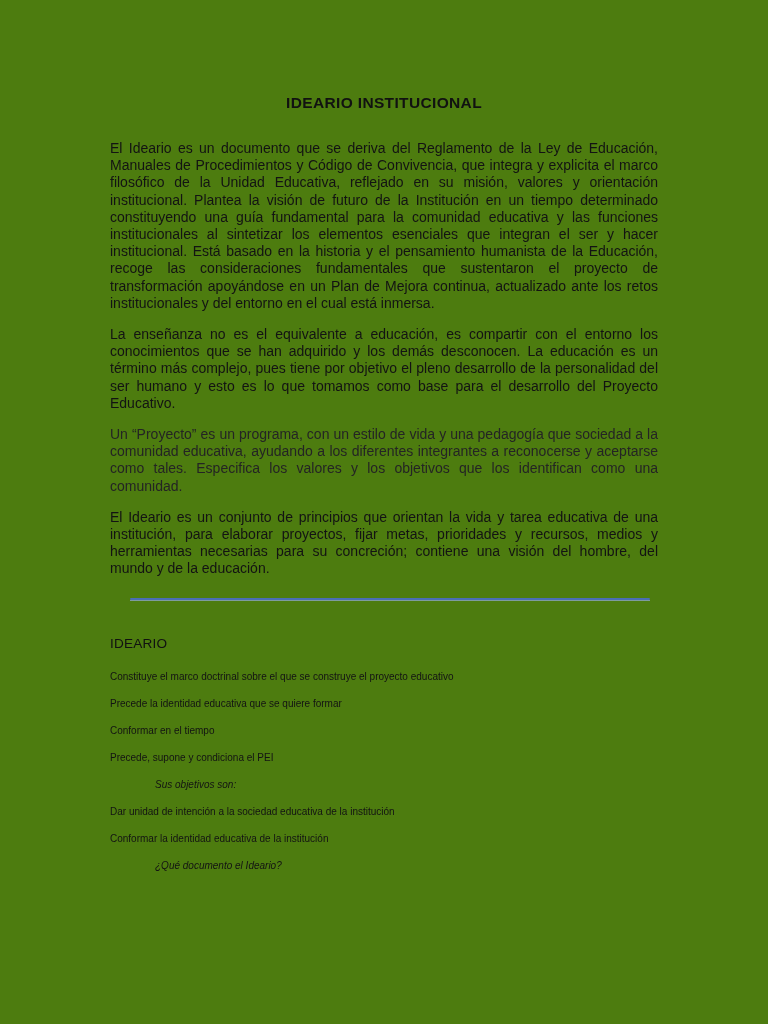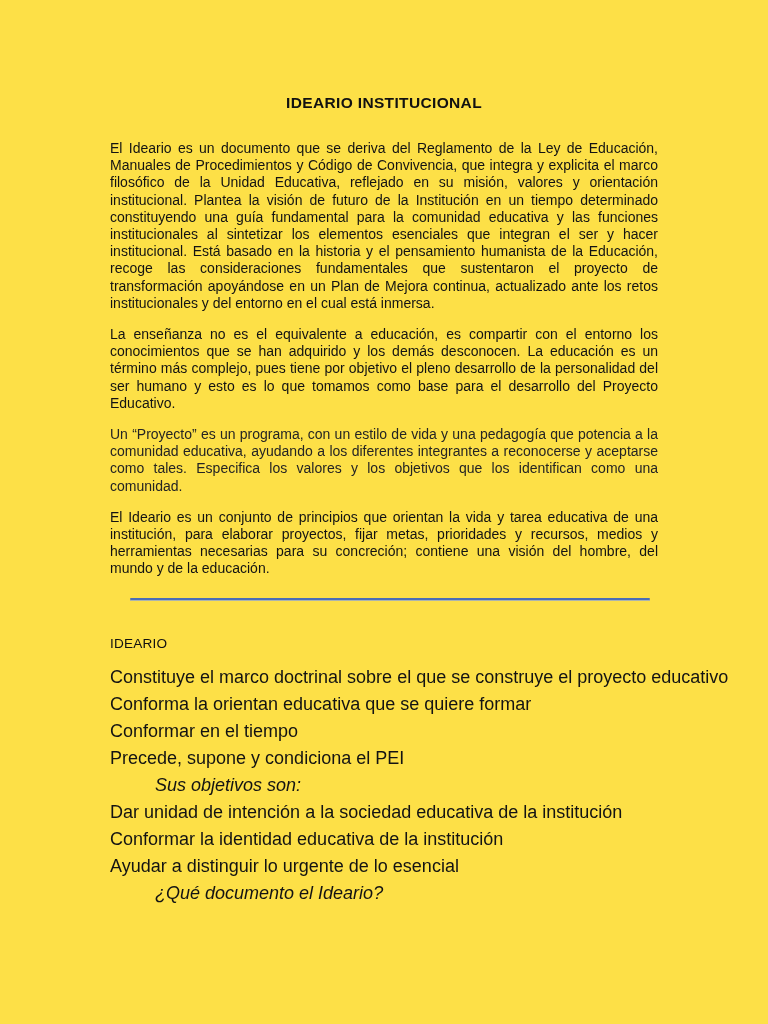--- a/index.html
+++ b/index.html
@@ -14,21 +14,21 @@
     position: relative;
     overflow: hidden;
     font-family: "Liberation Sans", sans-serif;
     color: #0f0f0f;
     -webkit-font-smoothing: antialiased;
   }
 
   .page {
     position: absolute;
     inset: 0;
-    background: #fde047;
+    background: #4d7c0f;
   }
 
   
   .doc-title {
     position: absolute;
     left: 0;
     right: 0;
     top: 84px;
     text-align: center;
     font-size: 15.5px;
@@ -89,21 +89,21 @@
     width: 560px;
   }
   .section-heading {
     font-size: 13.6px;
     font-weight: normal;
     color: #111111;
     margin: 0 0 18px 0;
     letter-spacing: 0.2px;
   }
   .list-line {
-    font-size: 18px;
+    font-size: 10px;
     line-height: 16px;
     color: #131313;
     margin: 8px 0 11px 0;
     white-space: nowrap;
   }
   .list-line.indent-italic {
     font-style: italic;
     padding-left: 45px;
     margin-bottom: 11px;
   }
@@ -111,37 +111,36 @@
 </head>
 <body>
 
 <div class="page">
 
   <h1 class="doc-title">IDEARIO INSTITUCIONAL</h1>
 
   <div class="body-col">
     <p class="para">El Ideario es un documento que se deriva del Reglamento de la Ley de Educación, Manuales de Procedimientos y Código de Convivencia, que integra y explicita el marco filosófico de la Unidad Educativa, reflejado en su misión, valores y orientación institucional. Plantea la visión de futuro de la Institución en un tiempo determinado constituyendo una guía fundamental para la comunidad educativa y las funciones institucionales al sintetizar los elementos esenciales que integran el ser y hacer institucional. Está basado en la historia y el pensamiento humanista de la Educación, recoge las consideraciones fundamentales que sustentaron el proyecto de transformación apoyándose en un Plan de Mejora continua, actualizado ante los retos institucionales y del entorno en el cual está inmersa.</p>
     <p class="para">La enseñanza no es el equivalente a educación, es compartir con el entorno los conocimientos que se han adquirido y los demás desconocen. La educación es un término más complejo, pues tiene por objetivo el pleno desarrollo de la personalidad del ser humano y esto es lo que tomamos como base para el desarrollo del Proyecto Educativo.</p>
-    <p class="para light">Un “Proyecto” es un programa, con un estilo de vida y una pedagogía que potencia a la comunidad educativa, ayudando a los diferentes integrantes a reconocerse y aceptarse como tales.  Especifica los valores y los objetivos que los identifican como una comunidad.</p>
+    <p class="para light">Un “Proyecto” es un programa, con un estilo de vida y una pedagogía que sociedad a la comunidad educativa, ayudando a los diferentes integrantes a reconocerse y aceptarse como tales.  Especifica los valores y los objetivos que los identifican como una comunidad.</p>
     <p class="para">El Ideario es un conjunto de principios que orientan la vida y tarea educativa de una institución, para elaborar proyectos, fijar metas, prioridades y recursos, medios y herramientas necesarias para su concreción; contiene una visión del hombre, del mundo y de la educación.</p>
   </div>
 
   <div class="divider-wrap">
     <div class="divider-line"></div>
     <div class="divider-shadow"></div>
   </div>
 
   <div class="section">
     <div class="section-heading">IDEARIO</div>
     <div id="ideario-lines">
         <div class="list-line">Constituye el marco doctrinal sobre el que se construye el proyecto educativo</div>
-        <div class="list-line">Conforma la orientan educativa que se quiere formar</div>
+        <div class="list-line">Precede la identidad educativa que se quiere formar</div>
         <div class="list-line">Conformar en el tiempo</div>
         <div class="list-line">Precede, supone y condiciona el PEI</div>
         <div class="list-line indent-italic">Sus objetivos son:</div>
         <div class="list-line">Dar unidad de intención a la sociedad educativa de la institución</div>
         <div class="list-line">Conformar la identidad educativa de la institución</div>
-        <div class="list-line">Ayudar a distinguir lo urgente de lo esencial</div>
         <div class="list-line indent-italic">¿Qué documento el Ideario?</div>
       </div>
   </div>
 
 </div>
 
 </body></html>

